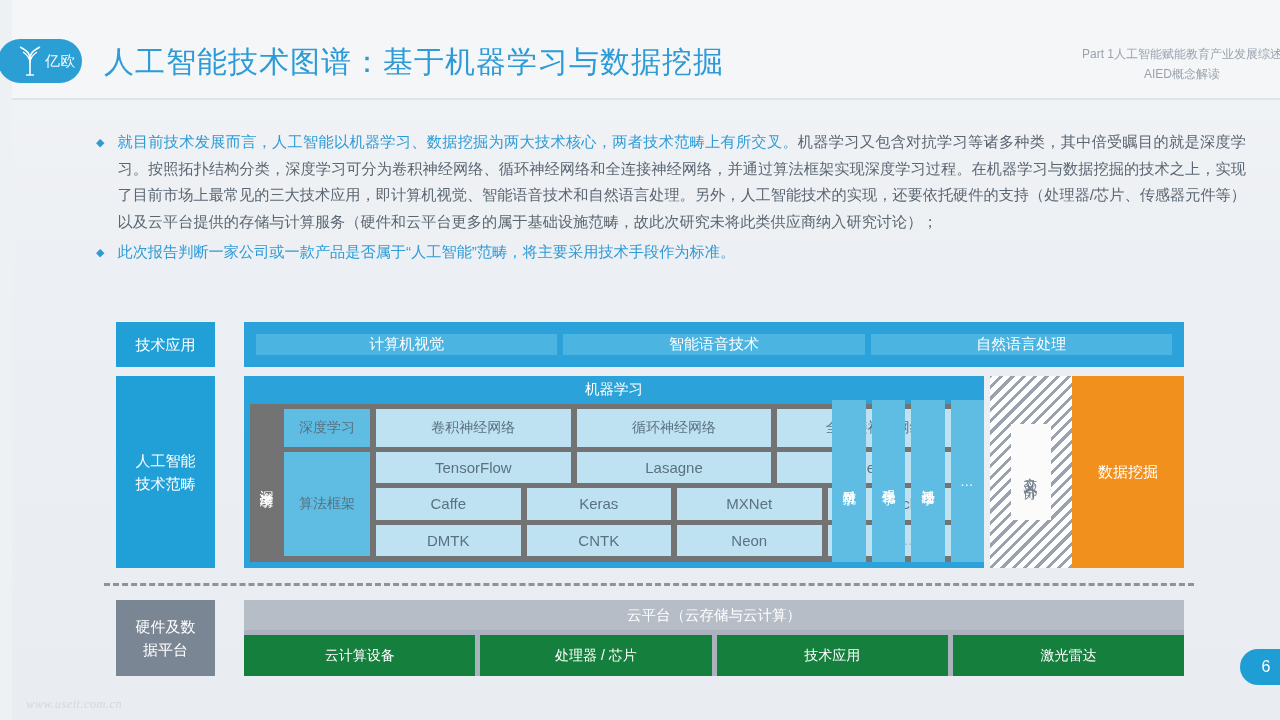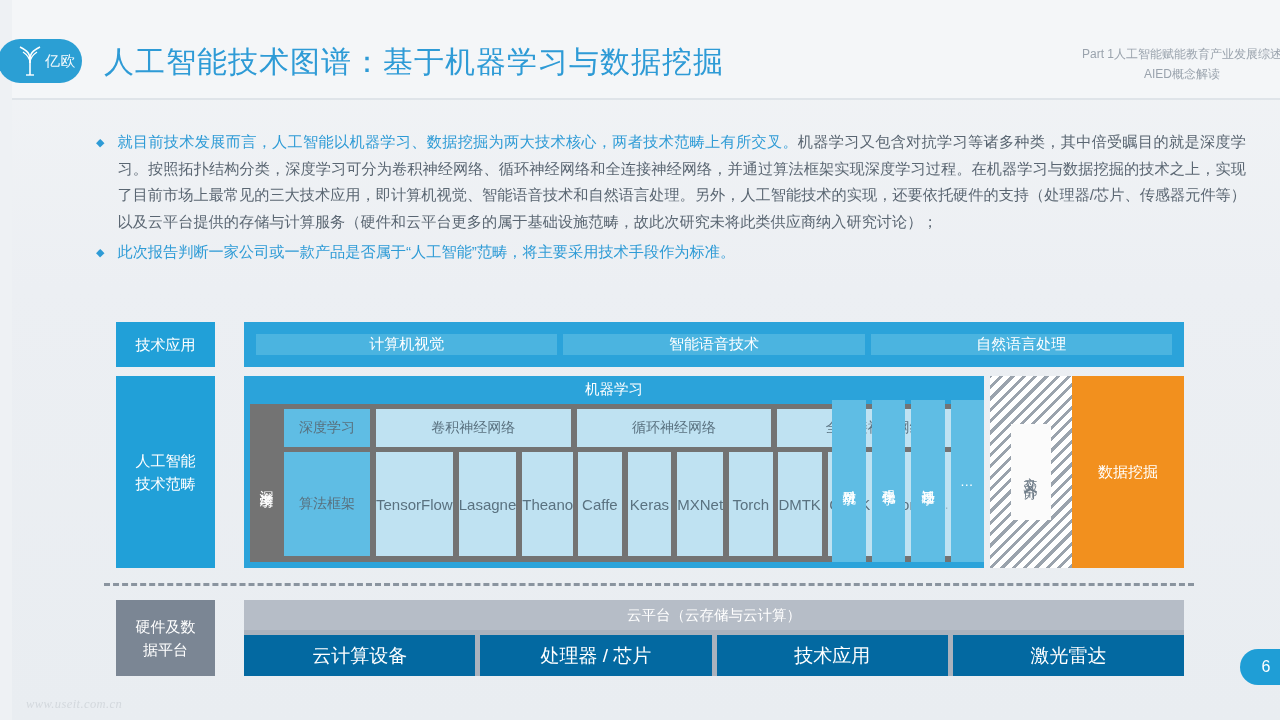--- a/index.html
+++ b/index.html
@@ -98,21 +98,21 @@
             align-items:center; justify-content:center; color:#58707e;
             font-size:14px; }
   .dl-top .cell { flex:1 1 0; background:#bfe2f2; display:flex;
             align-items:center; justify-content:center; color:#5a7280;
             font-size:14px; }
 
   .dl-bot { display:flex; gap:6px; flex:1 1 auto; }
   .dl-bot .rowlabel { width:86px; background:#5fbde4; display:flex;
             align-items:center; justify-content:center; color:#58707e;
             font-size:14px; }
-  .fw-grid { flex:1 1 auto; display:flex; flex-direction:row; gap:5px; }
+  .fw-grid { flex:1 1 auto; display:flex; flex-direction:column; gap:5px; }
   .fw-line { display:flex; gap:6px; flex:1 1 0; }
   .fw-cell { flex:1 1 0; background:#bfe2f2; display:flex; align-items:center;
              justify-content:center; color:#5a7280; font-size:15px;
              font-family:"Liberation Sans", sans-serif; }
   .fw-cell.dots { color:#93b6c6; letter-spacing:1px; font-size:13px; }
 
   
   .vcols { position:absolute; left:820px; top:400px; width:152px; height:162px;
            display:flex; gap:6px; }
   .vcol { flex:1 1 0; background:#5fbde4; display:flex; align-items:center;
@@ -147,22 +147,22 @@
     border-top: 3px dashed #8a949f;
   }
 
   
   .hw-block { position:absolute; left:232px; top:600px; width:940px; height:76px;
               background:#aab2bd; padding:0; display:flex; flex-direction:column;
               gap:5px; }
   .hw-cloud { height:30px; background:#b6bdc7; display:flex; align-items:center;
               justify-content:center; color:#ffffff; font-size:14.5px; }
   .hw-cells { flex:1 1 auto; display:flex; gap:5px; }
-  .hw-cell { flex:1 1 0; background:#0369a1; display:flex; align-items:center;
-             justify-content:center; color:#ffffff; font-size:19px; }
+  .hw-cell { flex:1 1 0; background:#15803d; display:flex; align-items:center;
+             justify-content:center; color:#ffffff; font-size:14px; }
 
   
   .watermark {
     position:absolute; left:14px; bottom:8px; font-size:12.5px;
     color:#d3d8dd; letter-spacing:0.4px;
     font-family:"Liberation Serif", serif; font-style:italic;
   }
   .pagebadge {
     position:absolute; right:0px; top:649px; width:52px; height:36px;
     background:#1f9ed6; border-radius:18px 0 0 18px;

